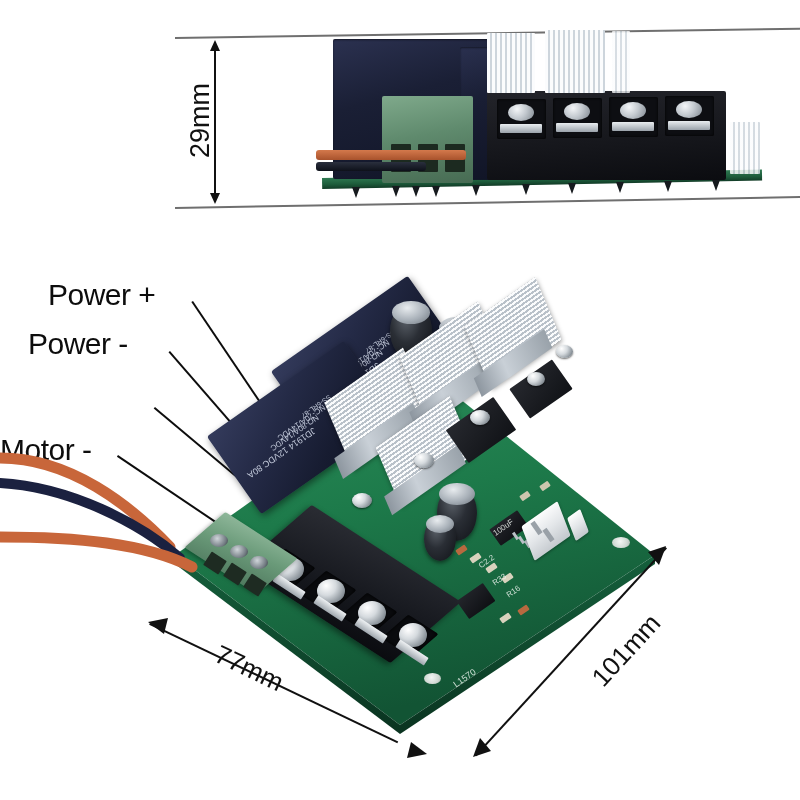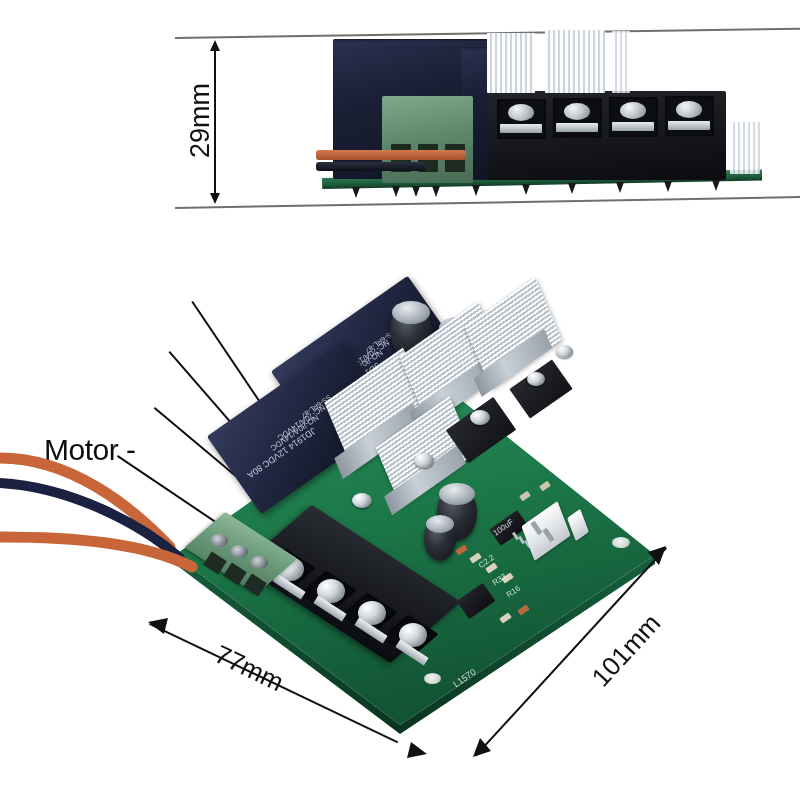--- a/index.html
+++ b/index.html
@@ -236,21 +236,23 @@
     <div class="sv-screwbar" style="left:668px;top:121px;width:42px;height:9px;"></div>
 
     <div class="sv-heatsink" style="left:487px;top:33px;width:48px;height:60px;"></div>
     <div class="sv-heatsink" style="left:545px;top:30px;width:60px;height:63px;"></div>
     <div class="sv-heatsink" style="left:612px;top:31px;width:18px;height:62px;opacity:.8;"></div>
     <div class="sv-heatsink" style="left:730px;top:122px;width:30px;height:52px;opacity:.85;"></div>
   </div>
 
   <div id="mainview">
 
-    <div class="lbl callout-text" style="left:0px;top:178px;padding-left:44px;">Motor -</div>
+    <div class="lbl callout-text" style="left:48px;top:23px;">Power +</div>
+    <div class="lbl callout-text" style="left:28px;top:72px;">Power -</div>
+    <div class="lbl callout-text" style="left:0px;top:178px;">Motor -</div>
 
     <div class="leader" style="left:193px;top:46px;width:235px;transform:rotate(56deg);"></div>
     <div class="leader" style="left:170px;top:96px;width:235px;transform:rotate(49deg);"></div>
     <div class="leader" style="left:155px;top:152px;width:225px;transform:rotate(40deg);"></div>
     <div class="leader" style="left:118px;top:200px;width:265px;transform:rotate(34deg);"></div>
 
     <svg width="800" height="545" style="position:absolute;left:0;top:0;">
       <defs>
         <linearGradient id="pcbg" x1="0" y1="0" x2="0.3" y2="1">
           <stop offset="0%" stop-color="#2d8f5c"></stop>

